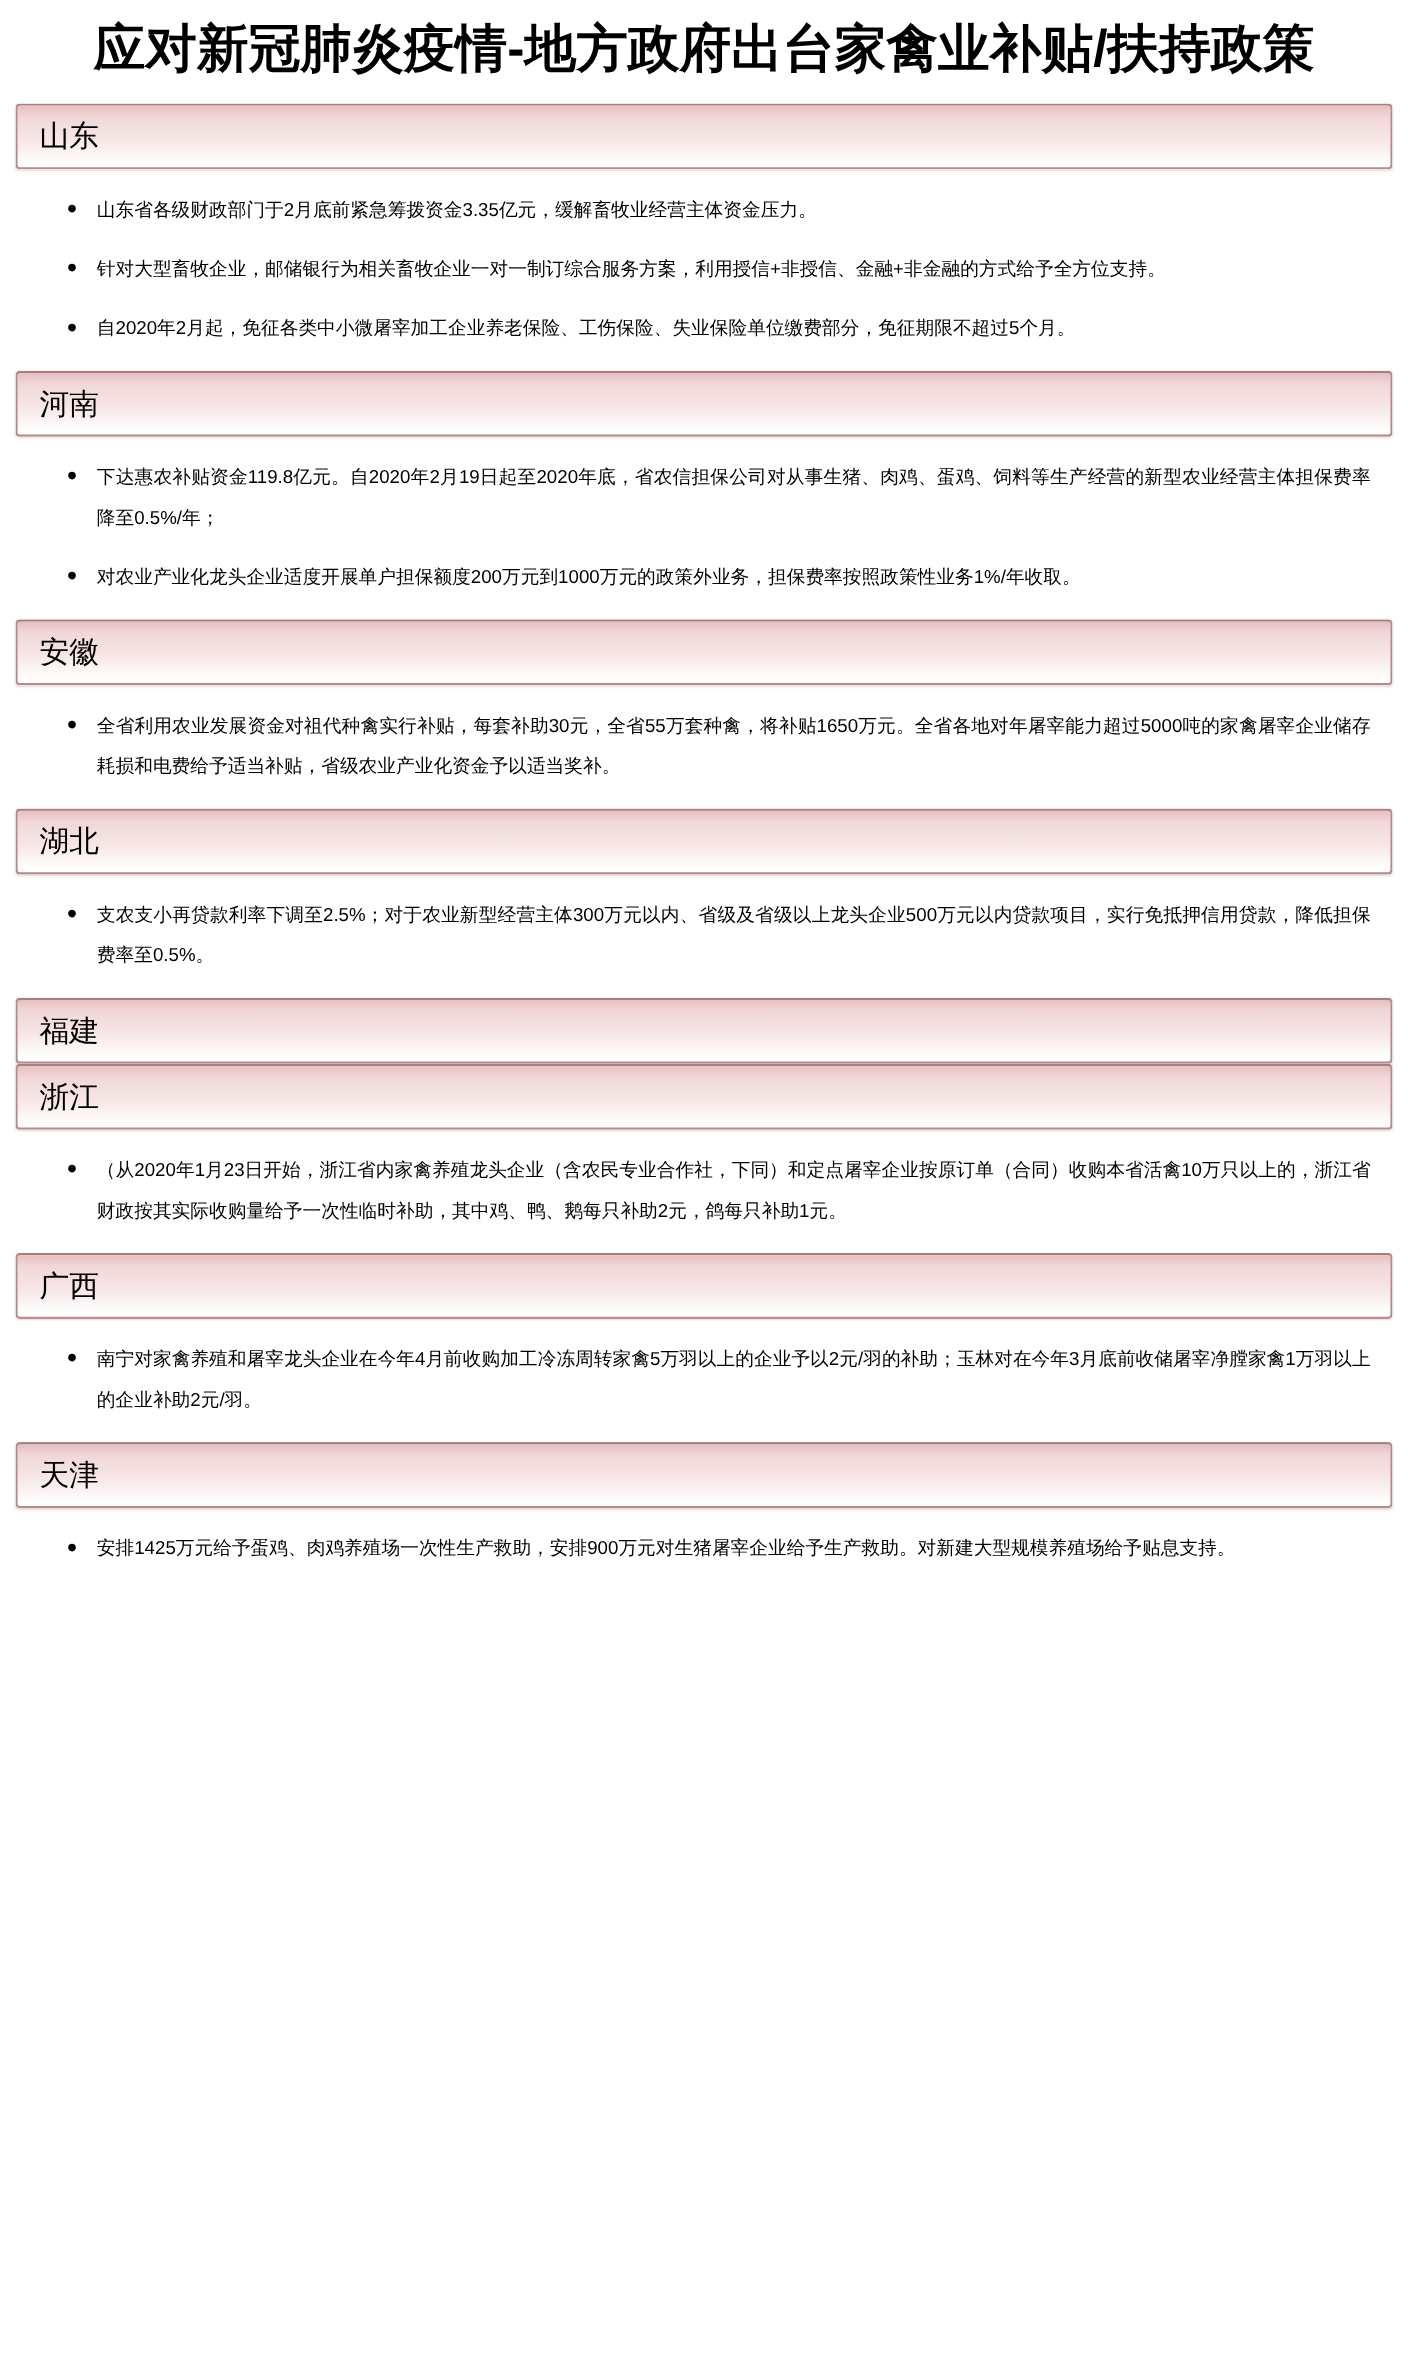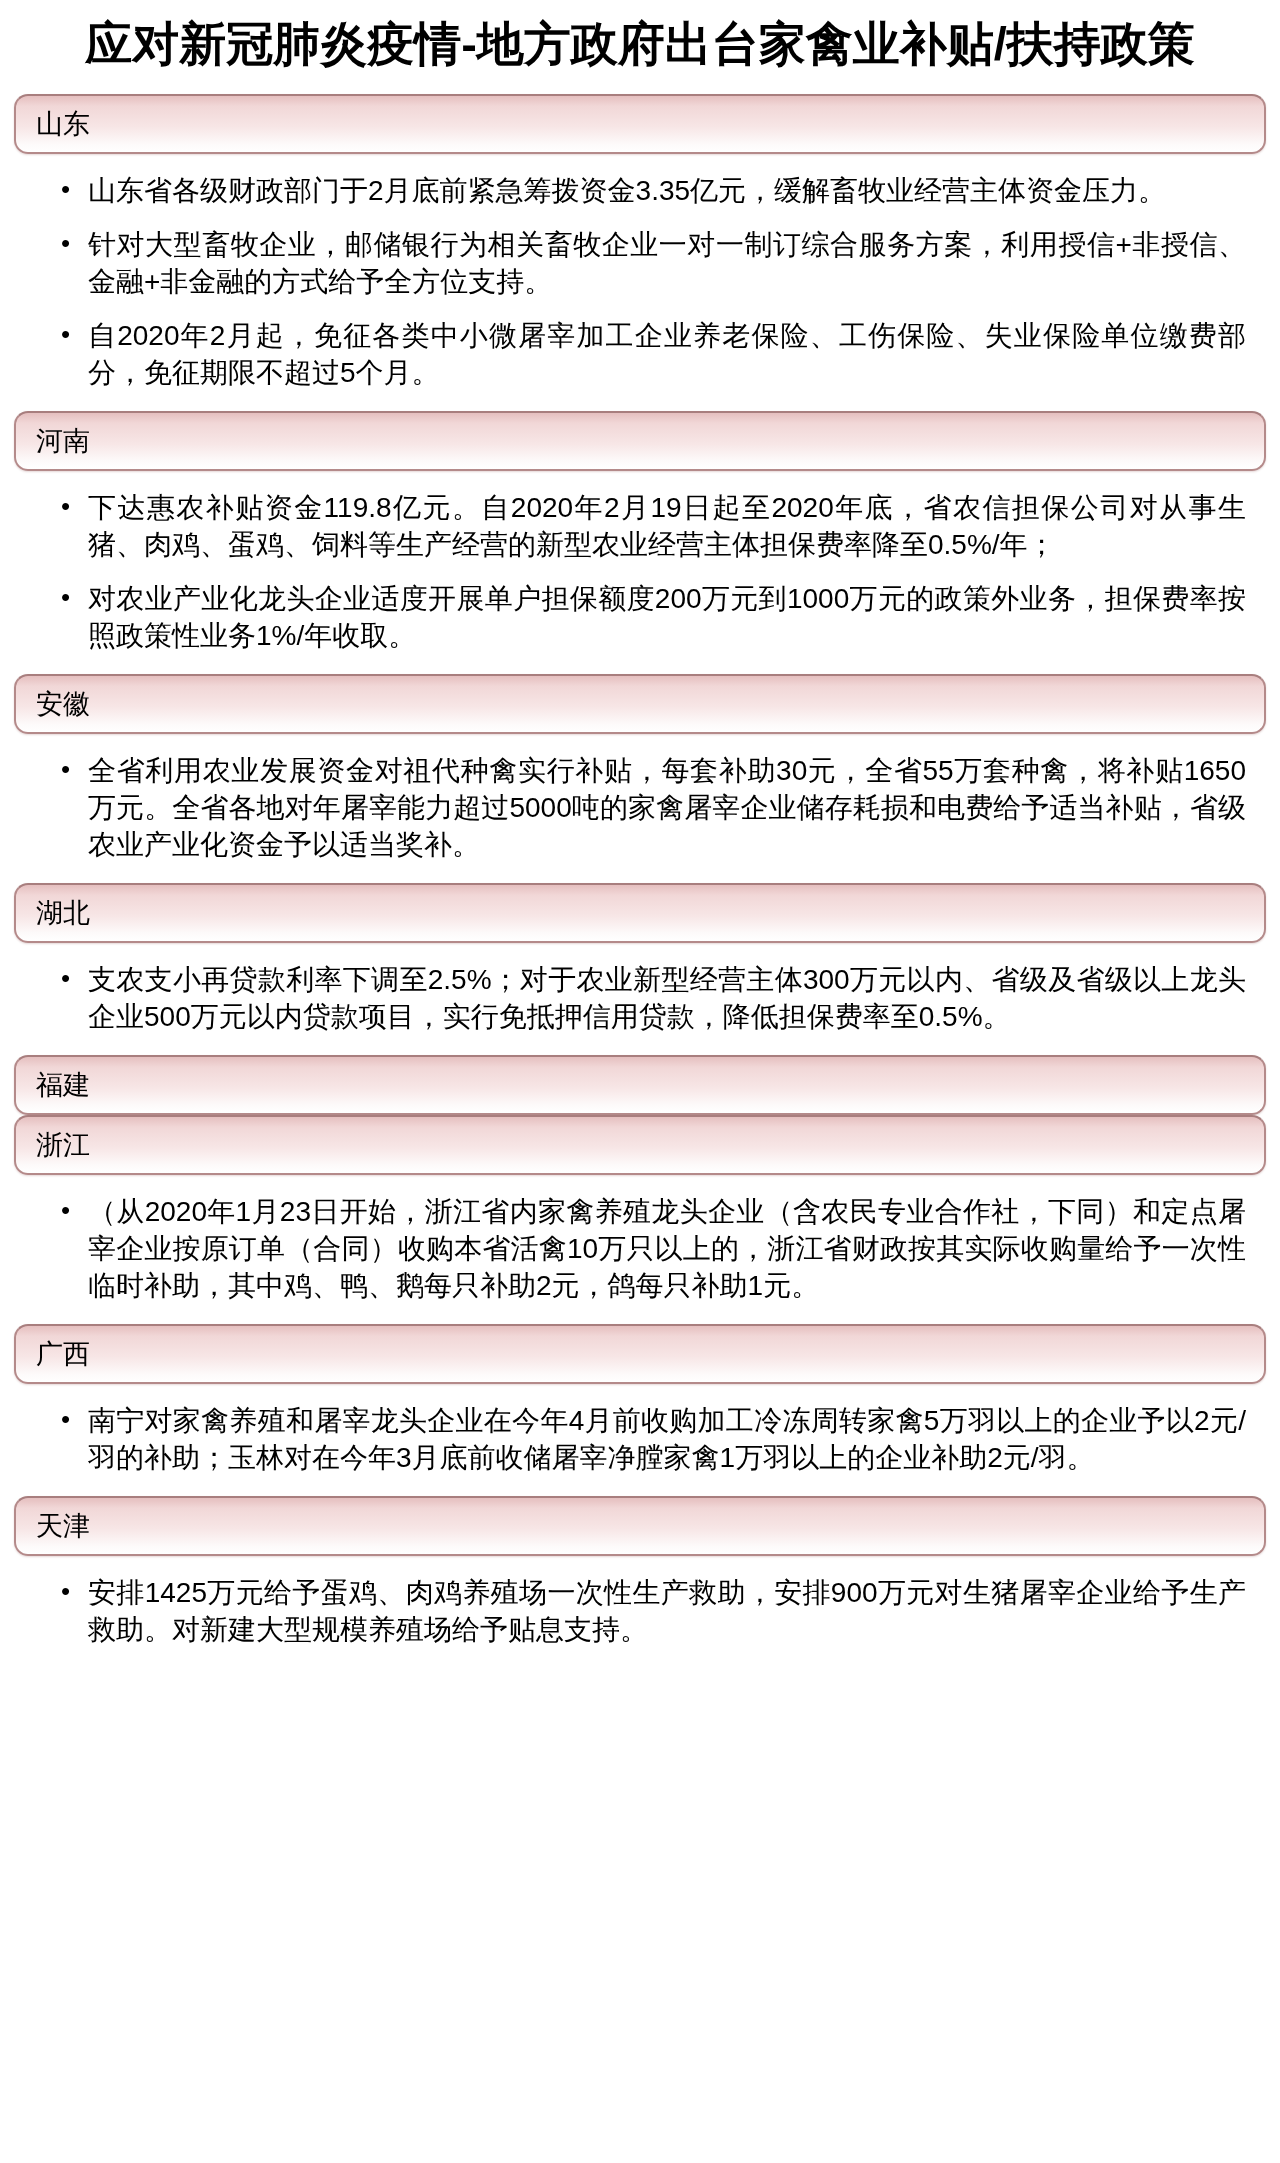--- a/index.html
+++ b/index.html
@@ -24,21 +24,21 @@
     font-weight: 700;
     color: var(--title-color, #000000);
   }
   .province-section { }
   .province-header {
     margin: 0 14px;
     height: 60px;
     box-sizing: border-box;
     border: 2px solid var(--header-border, #b48a8a);
     border-top-color: var(--header-border-top, #a87e7e);
-    border-radius: 14px;
+    border-radius: 4px;
     background: linear-gradient(180deg,
       var(--header-fill-top, #e5bfbf) 0%,
       #f1d7d7 18%,
       var(--header-fill-mid, #f7e6e6) 55%,
       #fdfafa 86%,
       var(--header-fill-bottom, #ffffff) 100%);
     box-shadow: 0 1px 2px rgba(150, 100, 100, 0.25);
     display: flex;
     align-items: center;
     padding: 0 20px;
@@ -48,21 +48,21 @@
     line-height: 1;
     color: var(--text-color, #000000);
   }
   .policy-list {
     list-style: none;
     margin: 18px 0 20px 0;
     padding: 0 34px 0 88px;
   }
   .policy-item {
     position: relative;
-    font-size: 28px;
+    font-size: 17px;
     line-height: 37px;
     text-align: justify;
     text-justify: inter-ideograph;
   }
   .policy-item + .policy-item { margin-top: 17px; }
   .policy-item::before {
     content: "\2022";
     position: absolute;
     left: -27px;
     top: -1px;

